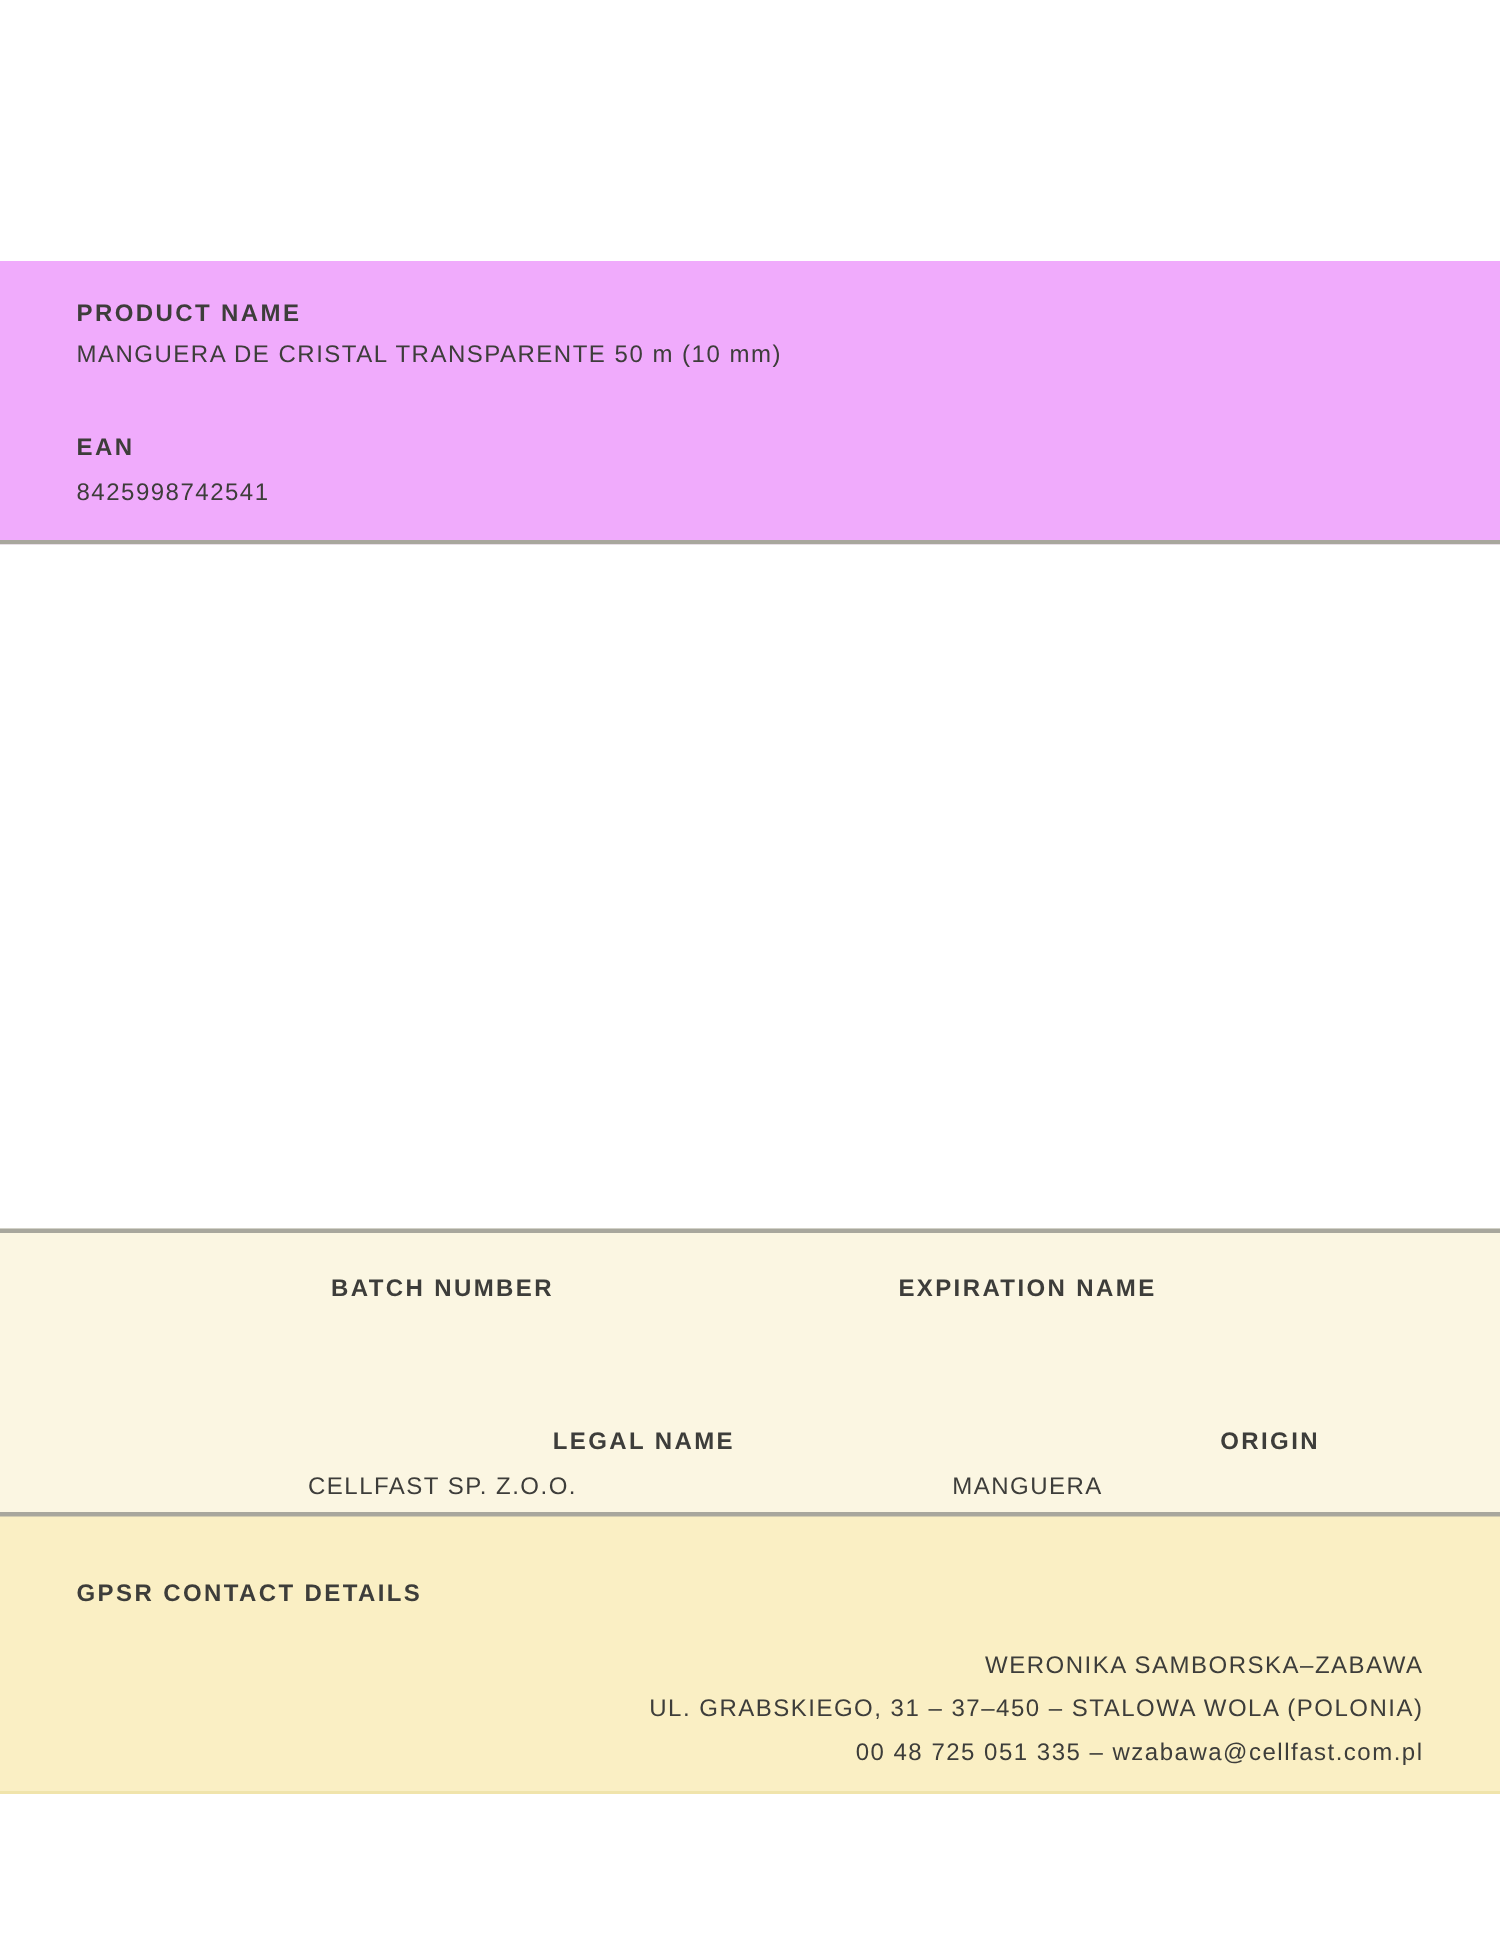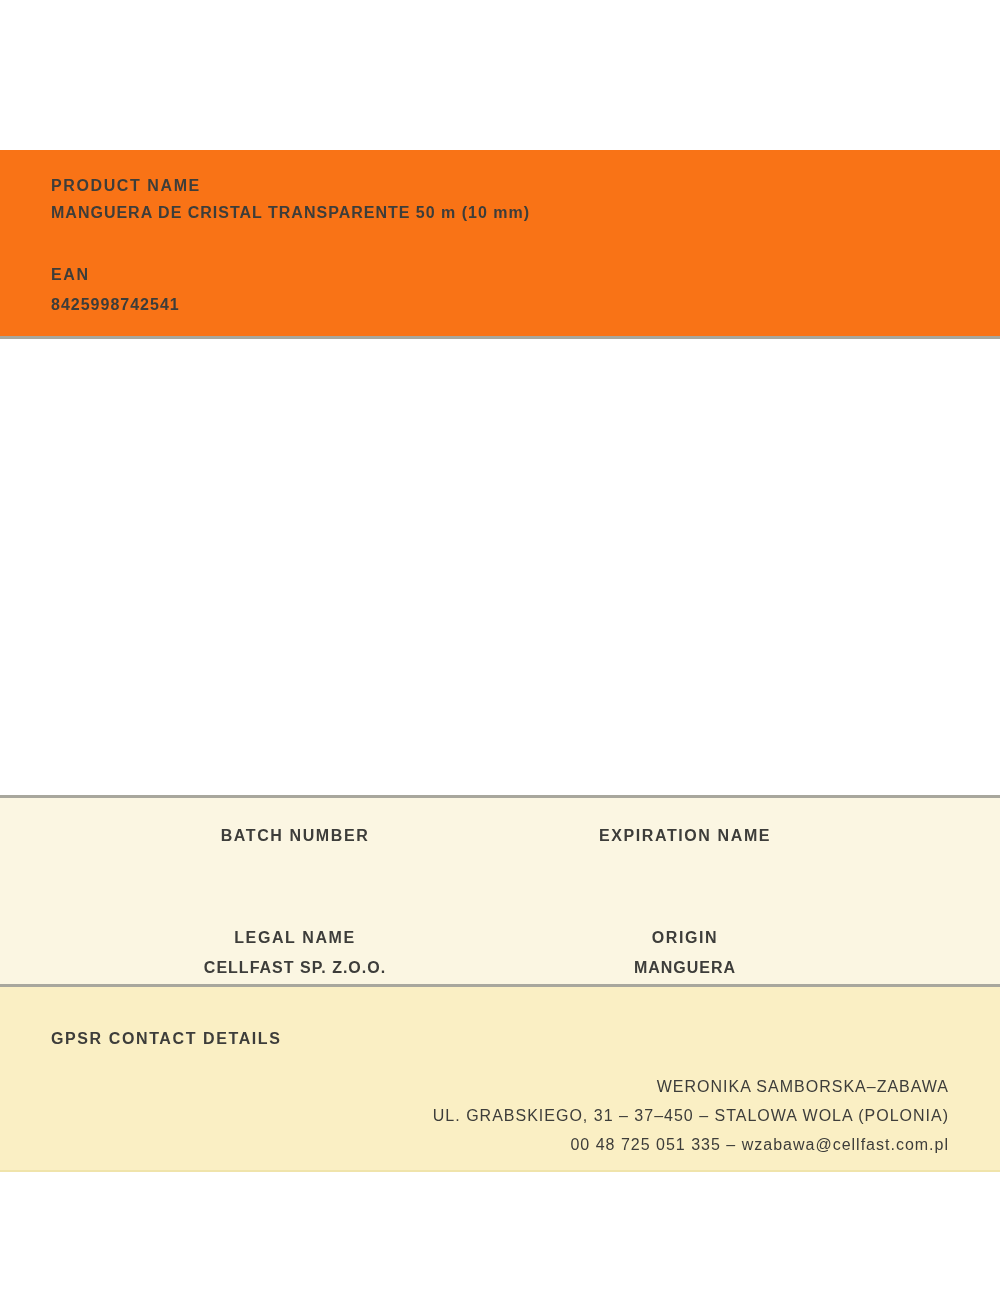--- a/index.html
+++ b/index.html
@@ -9,34 +9,35 @@
     background: #ffffff;
     font-family: "Liberation Sans", sans-serif;
     color: #3d3d3a;
     overflow: hidden;
   }
   .spacer-top { height: 150px; background: #ffffff; }
 
   
   .sec-product {
     height: 189px;
-    background: #f97316;
+    background: #f0abfc;
     border-bottom: 3px solid #a8a79d;
     padding: 26px 51px 0 51px;
+    margin-top: 24px;
   }
   .field-label {
     font-size: 16px;
     font-weight: 700;
     letter-spacing: 1.6px;
     line-height: 20px;
     color: #3d3d3a;
   }
   .field-value {
     font-size: 16px;
-    font-weight: 700;
+    font-weight: 400;
     letter-spacing: 1.0px;
     line-height: 20px;
     color: #3d3d3a;
   }
   .sec-product .field-value { margin-top: 7px; }
   .sec-product .ean-block { margin-top: 42px; }
   .sec-product .ean-block .field-value { margin-top: 10px; }
 
   
   .gap-middle { height: 456px; background: #ffffff; }
@@ -46,21 +47,21 @@
     height: 189px;
     background: #fbf6e2;
     border-top: 3px solid #a8a79d;
     padding: 28px 120px 0 100px;
   }
   .details-grid {
     display: grid;
     grid-template-columns: 1fr 1fr;
     text-align: center;
   }
-  .details-grid.row-2 { margin-top: 52px; }
+  .details-grid.row-2 { margin-top: 52px; text-align: right; }
   .details-grid.row-values { margin-top: 10px; }
   .empty-value { min-height: 20px; }
 
   
   .sec-gpsr {
     height: 188px;
     background: #faefc4;
     border-top: 3px solid #a8a79d;
     border-bottom: 2px solid #f0e4ab;
     padding: 42px 51px 0 51px;

